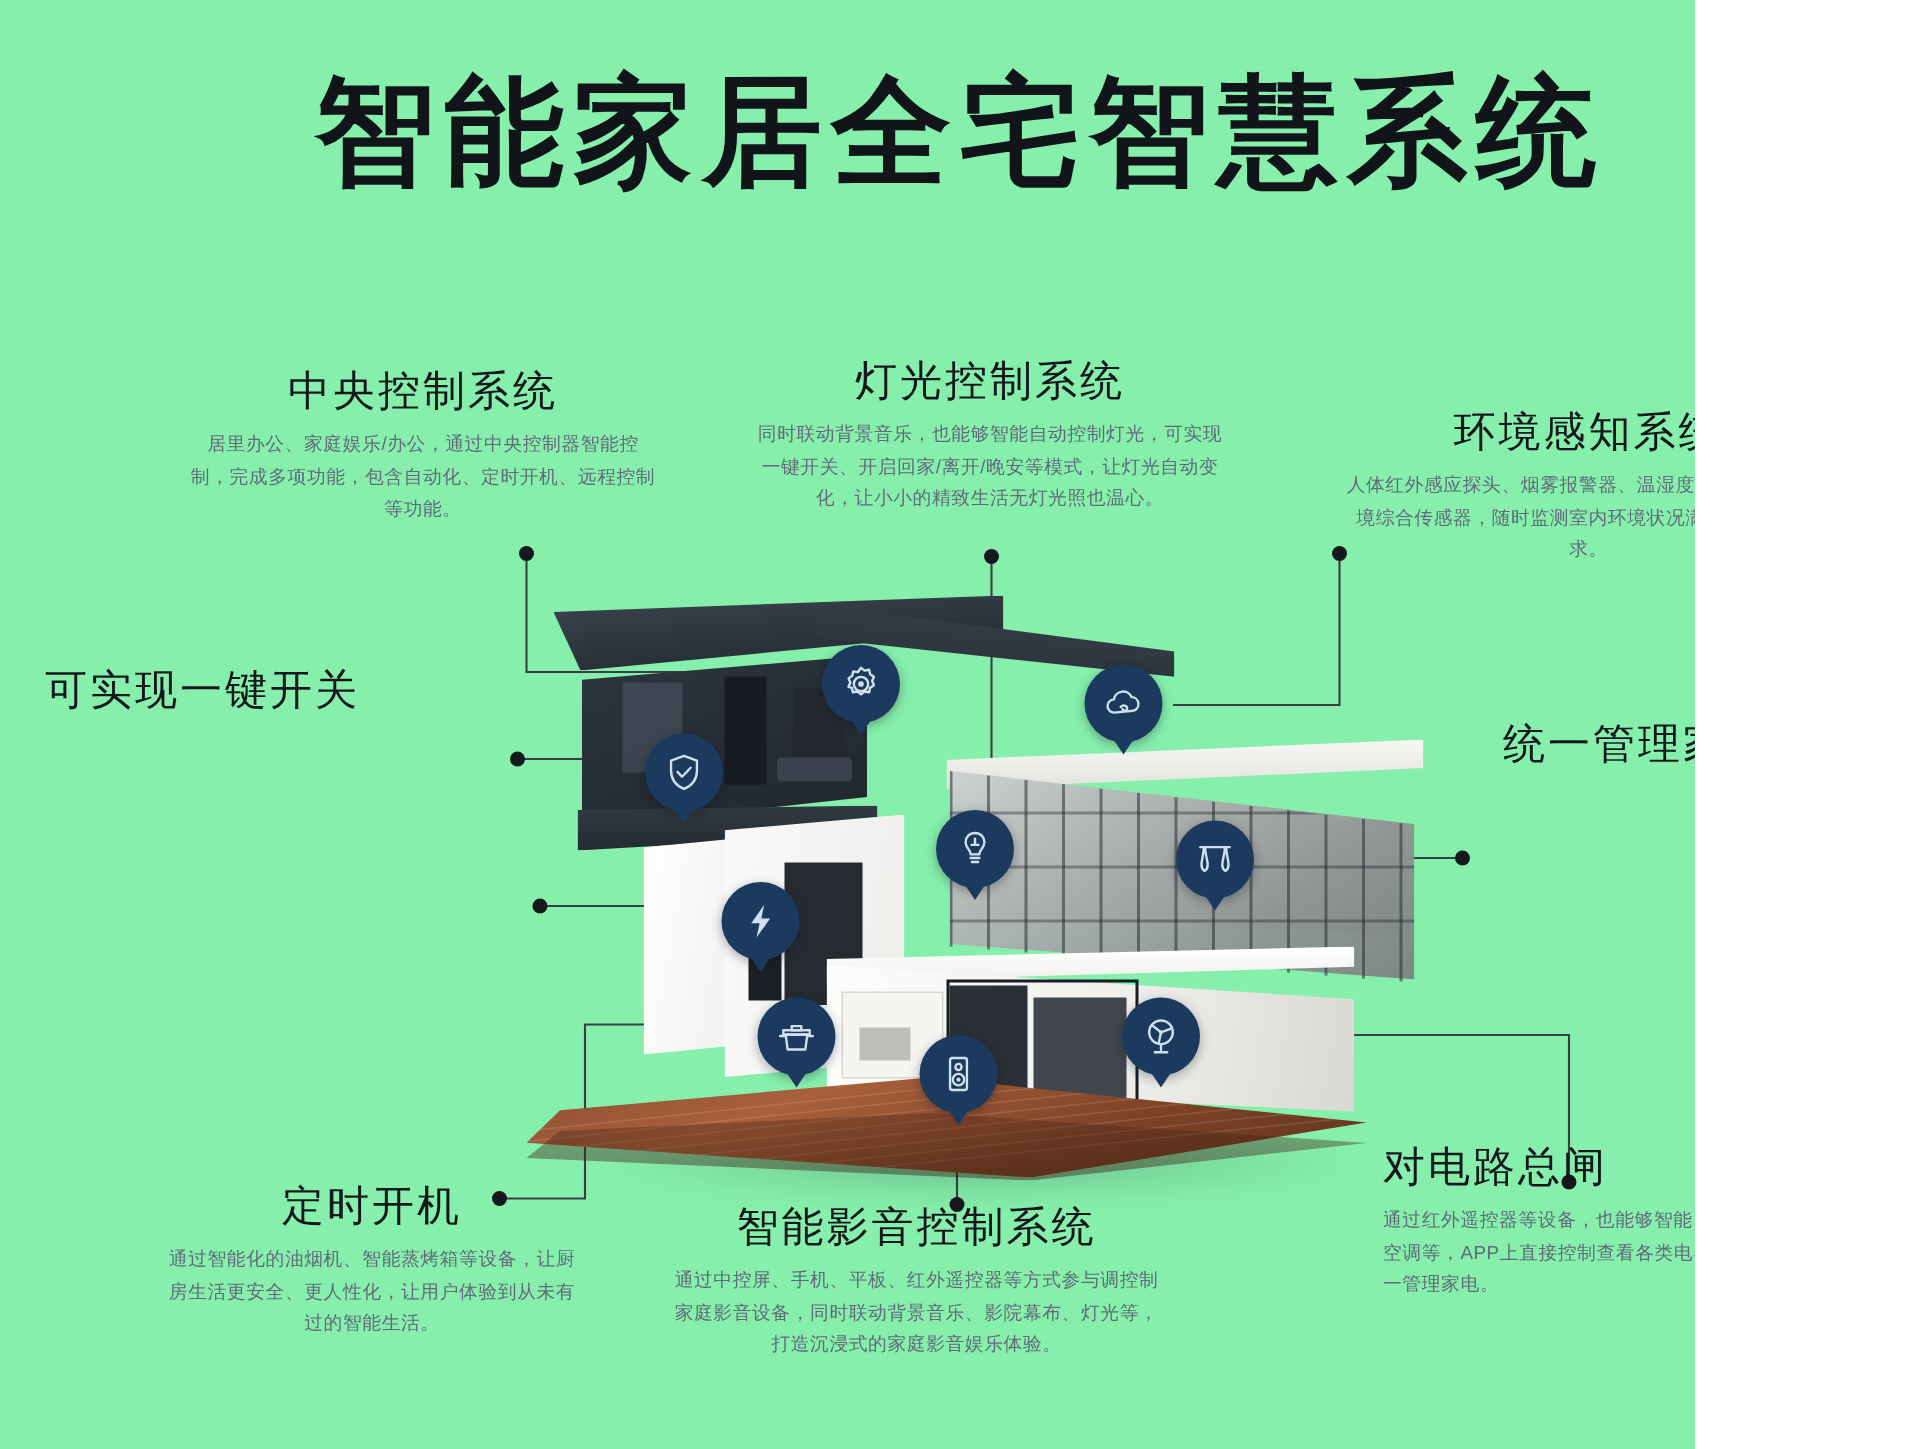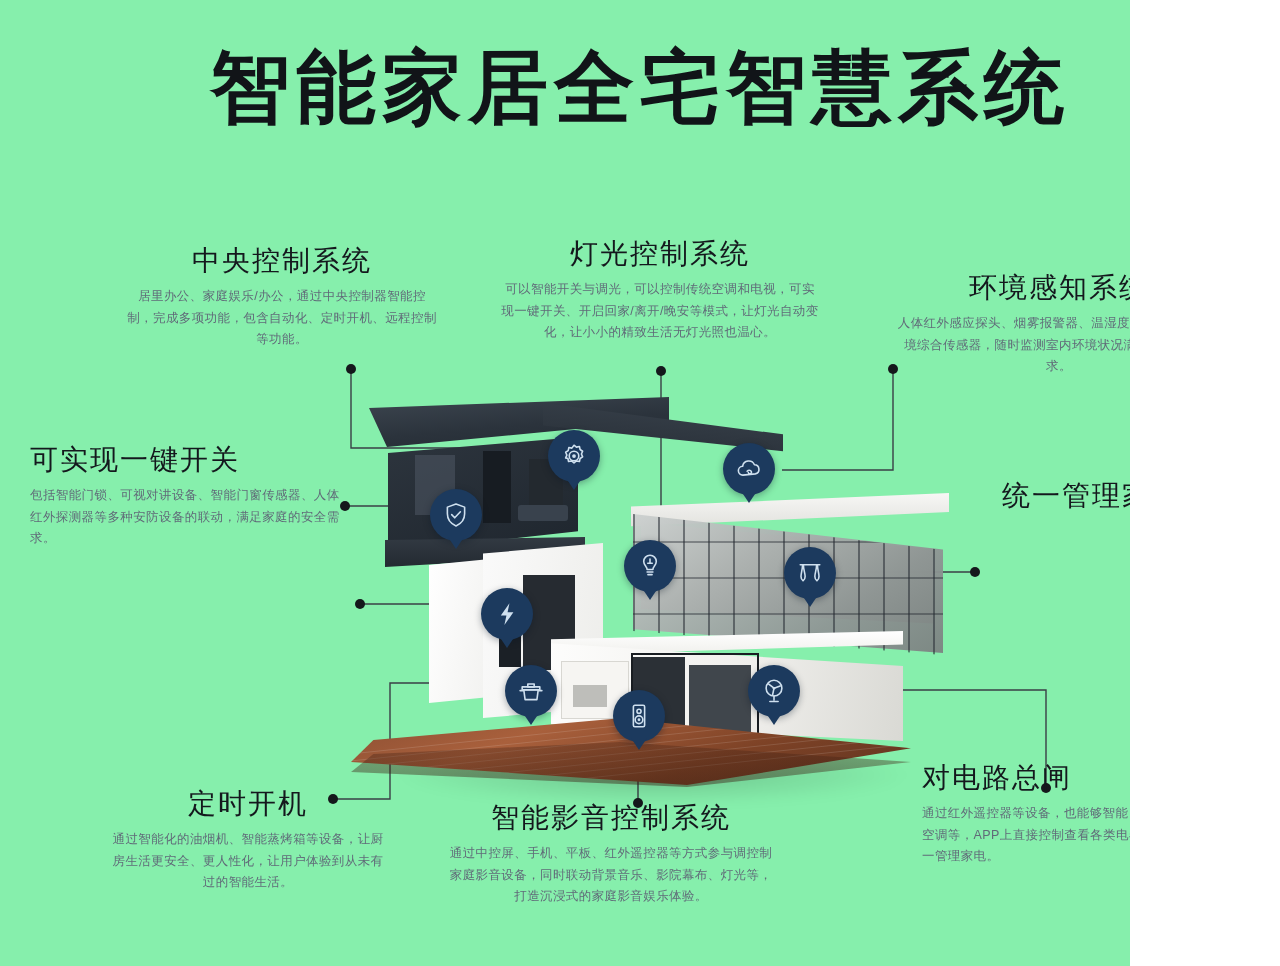--- a/index.html
+++ b/index.html
@@ -366,31 +366,30 @@
     </span>
   </div>
 
   <div class="callout ta-center" style="left:126px;top:243px;width:312px;">
     <div class="ttl">中央控制系统</div>
     <div class="body">居里办公、家庭娱乐/办公，通过中央控制器智能控制，完成多项功能，包含自动化、定时开机、远程控制等功能。</div>
   </div>
 
   <div class="callout ta-center" style="left:500px;top:236px;width:320px;">
     <div class="ttl">灯光控制系统</div>
-    <div class="body">可以智能开关与调光，可以控制传统空调和电视，可实现一键开关、开启回家/离开/晚安等模式，让灯光自动变化，让小小的精致生活无灯光照也温心。</div>
+    <div class="body">同时联动背景音乐，也能够智能自动控制灯光，可实现一键开关、开启回家/离开/晚安等模式，让灯光自动变化，让小小的精致生活无灯光照也温心。</div>
   </div>
 
   <div class="callout ta-center" style="left:896px;top:270px;width:326px;">
     <div class="ttl">环境感知系统</div>
     <div class="body">人体红外感应探头、烟雾报警器、温湿度传感器等多种环境综合传感器，随时监测室内环境状况满足您的安全需求。</div>
   </div>
 
   <div class="callout ta-left" style="left:30px;top:442px;width:320px;">
     <div class="ttl">可实现一键开关</div>
-    <div class="body">包括智能门锁、可视对讲设备、智能门窗传感器、人体红外探测器等多种安防设备的联动，满足家庭的安全需求。</div>
   </div>
 
 
   <div class="callout ta-left" style="left:1002px;top:478px;width:270px;">
     <div class="ttl">统一管理家电</div>
   </div>
 
   <div class="callout ta-left" style="left:922px;top:760px;width:300px;">
     <div class="ttl">对电路总闸</div>
     <div class="body">通过红外遥控器等设备，也能够智能自动控制灯光、空调等，APP上直接控制查看各类电器工作状态，统一管理家电。</div>

